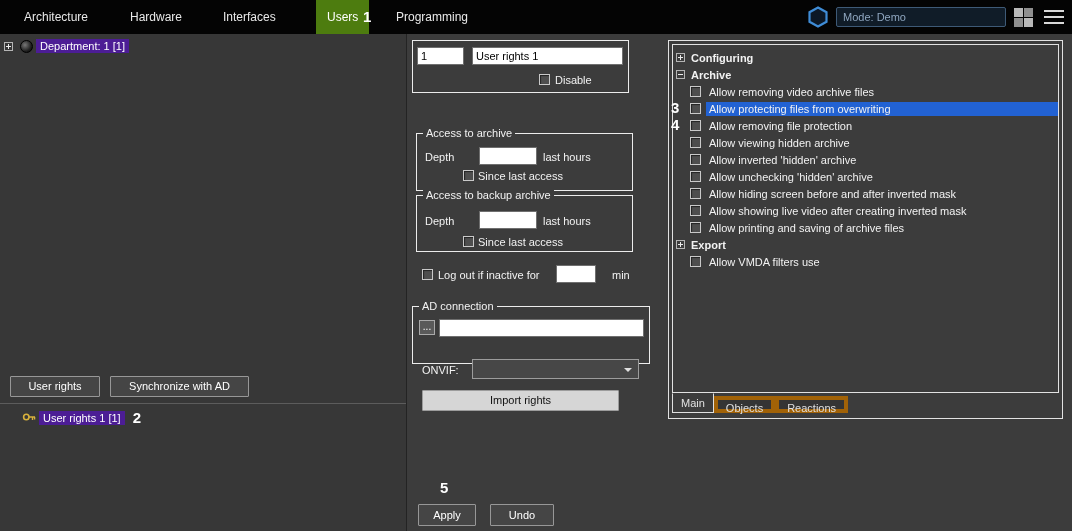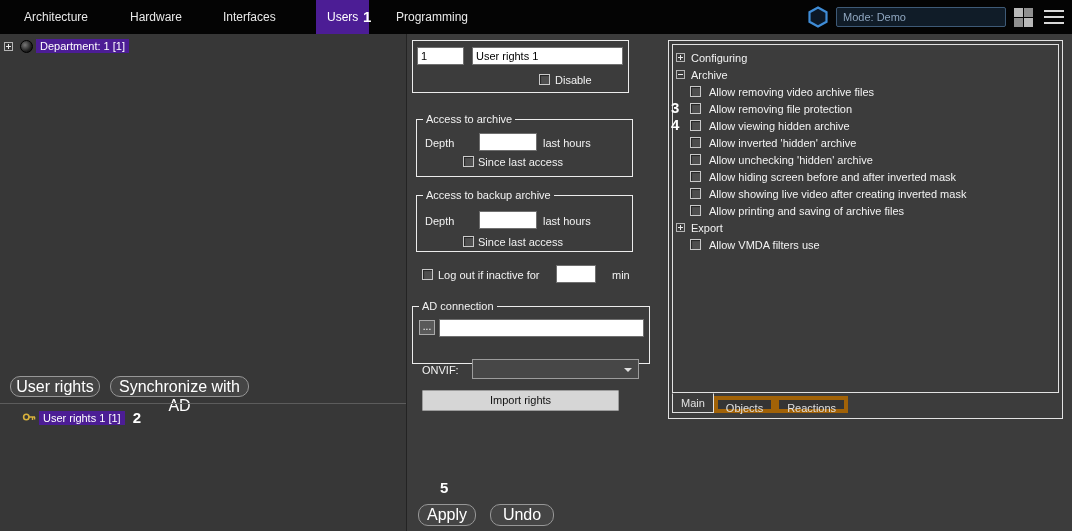--- a/index.html
+++ b/index.html
@@ -3,21 +3,21 @@
 <meta charset="utf-8">
 <style>
   *{margin:0;padding:0;box-sizing:border-box}
   html,body{background:#1d1d1d}
   .app{position:relative;width:1072px;height:531px;background:#3c3c3c;
        font-family:"Liberation Sans","DejaVu Sans",sans-serif;font-size:11px;color:#f2f2f2;overflow:hidden}
 
   
   .topbar{position:absolute;left:0;top:0;width:100%;height:34px;background:#040404}
   .menu-item{position:absolute;top:0;height:34px;line-height:34px;font-size:12px;color:#e9e9e9;cursor:default;white-space:nowrap}
-  .menu-item.active{background:#4c1d95;padding:0 11px;color:#fff}
+  .menu-item.active{background:#4d7c0f;padding:0 11px;color:#fff}
   .logo-hex{position:absolute;left:806px;top:5px}
   .mode-input{position:absolute;left:836px;top:7px;width:170px;height:20px;background:#101c28;
               border:1px solid #3e5a77;border-radius:2px;color:#8fa6bf;font:11px "Liberation Sans",sans-serif;padding:0 6px}
   .grid-ico{position:absolute;left:1014px;top:8px;display:grid;grid-template-columns:9px 9px;grid-gap:1px}
   .grid-ico i{display:block;width:9px;height:9px;background:#b9b9b9}
   .grid-ico i:nth-child(2){background:#8f8f8f}
   .grid-ico i:nth-child(3){background:#8f8f8f}
   .burger{position:absolute;left:1044px;top:10px;width:20px;height:14px;border-top:2px solid #d9d9d9;border-bottom:2px solid #d9d9d9}
   .burger::before{content:"";position:absolute;left:0;right:0;top:4px;height:2px;background:#d9d9d9}
 
@@ -29,21 +29,21 @@
   .left-panel{position:absolute;left:0;top:34px;width:407px;height:497px;background:#373737;border-right:1px solid #232323}
   .tree-row{position:absolute;display:flex;align-items:center;cursor:default}
   .node-label{background:#4c1d95;color:#fff;padding:1px 4px;white-space:nowrap}
   .exp{position:relative;display:inline-block;width:9px;height:9px;border:1px solid #b5b5b5;background:#373737;flex:none}
   .exp::before{content:"";position:absolute;left:1px;right:1px;top:3px;height:1px;background:#ececec}
   .exp.plus::after{content:"";position:absolute;top:1px;bottom:1px;left:3px;width:1px;background:#ececec}
   .dept-ico{display:inline-block;width:13px;height:13px;border-radius:50%;flex:none;
             background:radial-gradient(circle at 4px 4px,#777 0%,#222 60%,#000 100%);border:1px solid #000;margin-left:7px}
   .key-ico{margin-left:0;flex:none}
   .btn-dark{position:absolute;height:21px;line-height:19px;text-align:center;background:#454545;
-            border:1px solid #979797;border-radius:10px;color:#fff;cursor:default;font-size:16px}
+            border:1px solid #979797;border-radius:1px;color:#fff;cursor:default;font-size:11px}
   .hr{position:absolute;left:0;top:369px;width:100%;height:1px;background:#5c5c5c}
 
   
   .settings{position:absolute;left:408px;top:34px;width:255px;height:497px}
   .groupbox{position:absolute;border:1px solid #ececec}
   .gtitle{position:absolute;top:-7px;left:6px;background:#3c3c3c;padding:0 3px;line-height:12px;white-space:nowrap}
   .winput{position:absolute;height:18px;background:#fff;border:1px solid #6f6f6f;color:#000;
           font:11px "Liberation Sans",sans-serif;padding:0 3px}
   .cb{display:inline-block;width:11px;height:11px;background:#4e4e4e;border:1px solid #c9c9c9;
       box-shadow:inset 1px 1px 1px rgba(0,0,0,.55);flex:none}
@@ -58,21 +58,21 @@
                    border-left:4px solid transparent;border-right:4px solid transparent;border-top:4px solid #e0e0e0}
   .selectbox .selval{position:absolute;left:4px;top:3px;color:#fff}
 
   
   .rights{position:absolute;left:668px;top:40px;width:395px;height:379px;border:1px solid #e2e2e2}
   .tbox{position:absolute;left:3px;top:3px;width:387px;height:349px;border:1px solid #e2e2e2;padding-top:4px;overflow:hidden}
   .trow{display:flex;align-items:center;height:17px;padding-left:3px;cursor:default}
   .trow .exp{background:#3c3c3c}
   .trow.check{padding-left:17px}
   .tlabel{margin-left:5px;white-space:nowrap;padding:1px 3px}
-  .trow.group .tlabel{font-weight:normal;margin-left:6px;padding:0}
+  .trow.group .tlabel{font-weight:bold;margin-left:6px;padding:0}
   .trow.selected .tlabel{background:#2262d3;flex:1}
   .tabs{position:absolute;left:3px;top:352px;display:flex;align-items:flex-start}
   .tab{height:17px;line-height:16px;padding:0 8px;background:#343434;border:4px solid #a16207;color:#e0e0e0;margin-top:3px;cursor:default}
   .tab.active{height:20px;line-height:18px;background:#3c3c3c;border:1px solid #e0e0e0;border-top-color:#3c3c3c;margin-top:0}
 </style>
 </head>
 <body>
 
 <div class="app">
 
@@ -126,21 +126,21 @@
 
   <div class="settings">
 
     <div class="groupbox" style="left:4px;top:6px;width:217px;height:53px">
       <input class="winput" style="left: 4px; top: 6px; width: 47px;" value="1">
       <input class="winput" style="left: 59px; top: 6px; width: 151px;" value="User rights 1">
       <span class="cb abs" style="left:126px;top:33px"></span>
       <span class="lbl" style="left:142px;top:33px">Disable</span>
     </div>
 
-    <div class="groupbox" style="left:8px;top:85px;width:217px;height:58px">
+    <div class="groupbox" style="left:8px;top:99px;width:217px;height:58px">
       <span class="gtitle">Access to archive</span>
       <span class="lbl" style="left:8px;top:17px">Depth</span>
       <input class="winput" style="left: 62px; top: 13px; width: 58px;" value="">
       <span class="lbl" style="left:126px;top:17px">last hours</span>
       <span class="cb abs" style="left:46px;top:36px"></span>
       <span class="lbl" style="left:61px;top:36px">Since last access</span>
     </div>
 
     <div class="groupbox" style="left:8px;top:161px;width:217px;height:57px">
       <span class="gtitle">Access to backup archive</span>
@@ -185,20 +185,24 @@
         <span class="tlabel">Configuring</span>
       </div>
       <div class="trow group">
         <span class="exp"></span>
         <span class="tlabel">Archive</span>
       </div>
       <div class="trow check">
         <span class="cb"></span>
         <span class="tlabel">Allow removing video archive files</span>
       </div>
+      <div class="trow check selected">
+        <span class="cb"></span>
+        <span class="tlabel">Allow protecting files from overwriting</span>
+      </div>
       <div class="trow check">
         <span class="cb"></span>
         <span class="tlabel">Allow removing file protection</span>
       </div>
       <div class="trow check">
         <span class="cb"></span>
         <span class="tlabel">Allow viewing hidden archive</span>
       </div>
       <div class="trow check">
         <span class="cb"></span>

